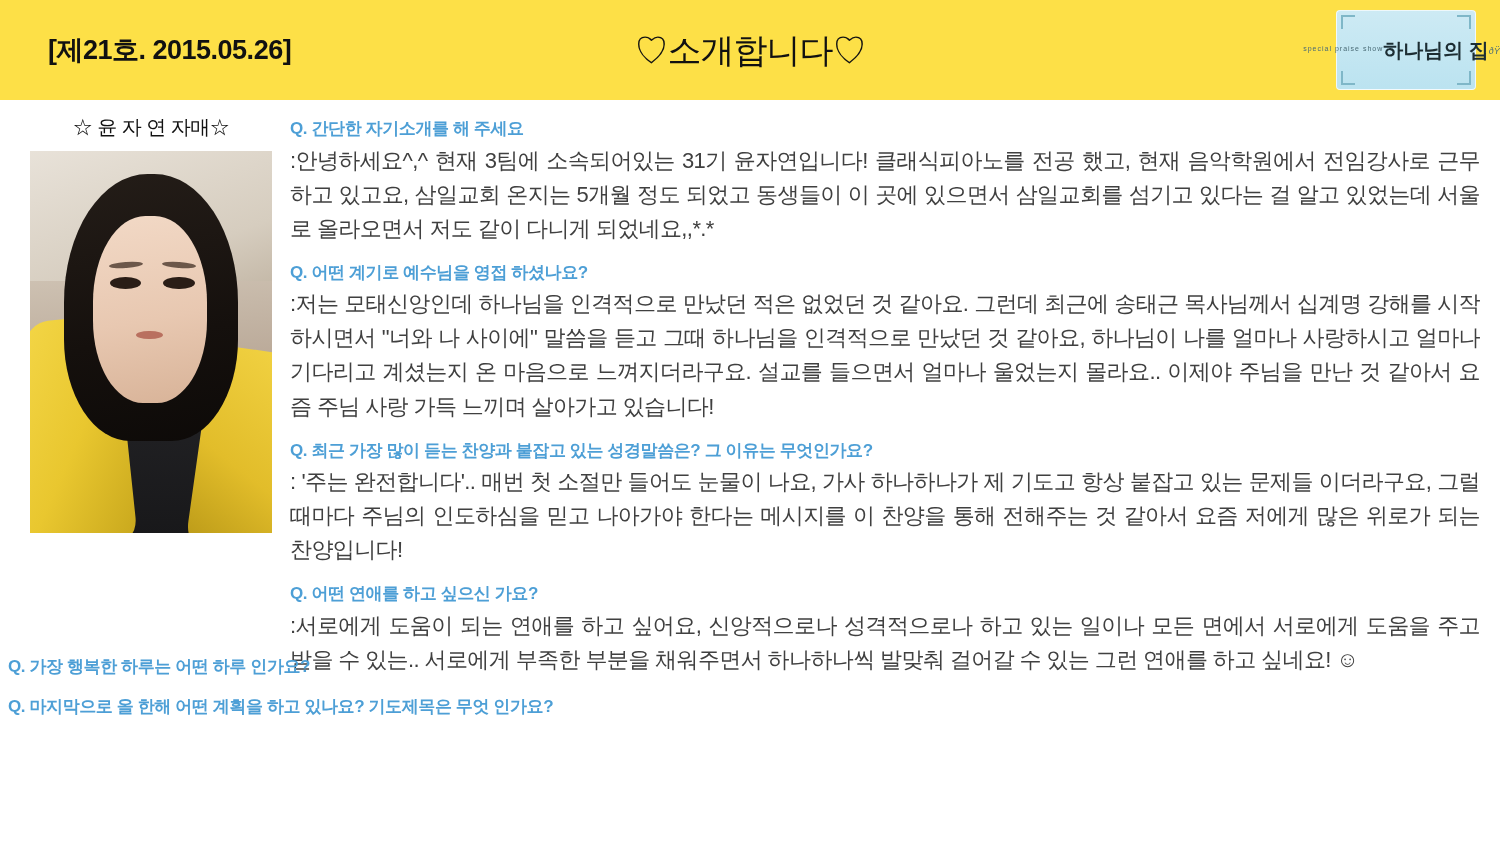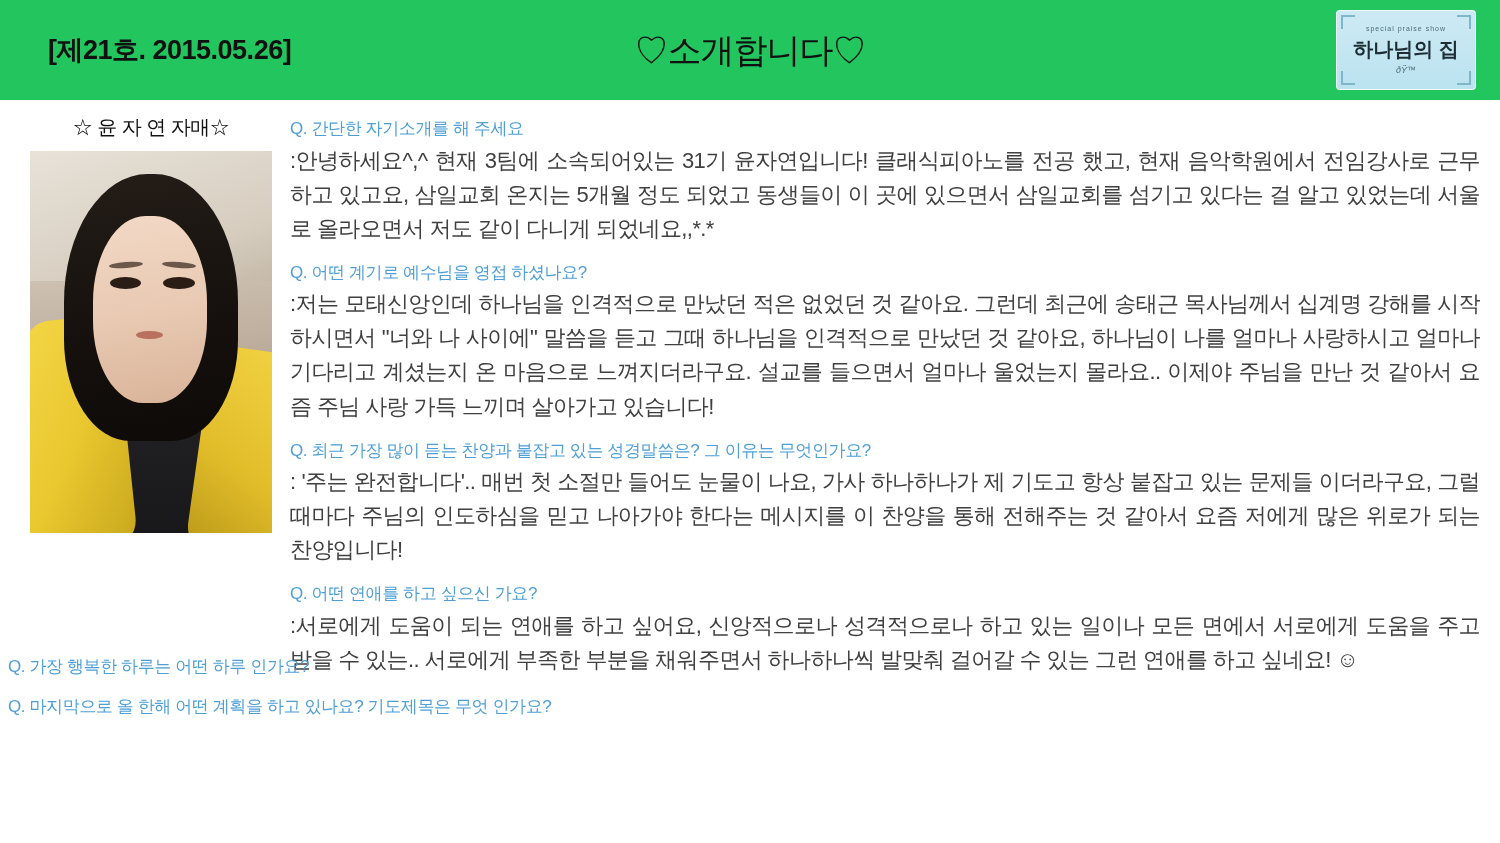--- a/index.html
+++ b/index.html
@@ -19,21 +19,21 @@
     width: 1500px;
     height: 843px;
     background: #ffffff;
   }
 
   
   .header {
     position: relative;
     width: 1500px;
     height: 100px;
-    background: #22c55e;
+    background: #fde047;
     border-bottom: 2px solid #ffffff;
   }
   .issue-tag {
     position: absolute;
     left: 48px;
     top: 32px;
     font-size: 27px;
     font-weight: bold;
     color: #111111;
     letter-spacing: -0.5px;
@@ -53,21 +53,21 @@
   .logo {
     position: absolute;
     right: 24px;
     top: 10px;
     width: 140px;
     height: 80px;
     border: 1px solid rgba(255,255,255,0.75);
     border-radius: 4px;
     background: linear-gradient(180deg, #cdeaf4 0%, #bbe3f0 100%);
     display: flex;
-    flex-direction: column;
+    flex-direction: row;
     align-items: center;
     justify-content: center;
     box-sizing: border-box;
   }
   .logo .logo-sub {
     font-size: 7px;
     color: #4a6b76;
     letter-spacing: 1px;
     margin-bottom: 4px;
     white-space: nowrap;
@@ -232,21 +232,21 @@
   }
   .qa-wide {
     position: absolute;
     left: 8px;
     top: 552px;
     width: 1478px;
   }
   .qa-block { margin-bottom: 14px; }
   .q {
     font-size: 17px;
-    font-weight: normal;
+    font-weight: bold;
     color: #4d9fd6;
     line-height: 1.5;
     letter-spacing: -0.4px;
     margin-bottom: 2px;
   }
   .a {
     font-size: 22px;
     color: #404040;
     line-height: 1.55;
     letter-spacing: -0.6px;

